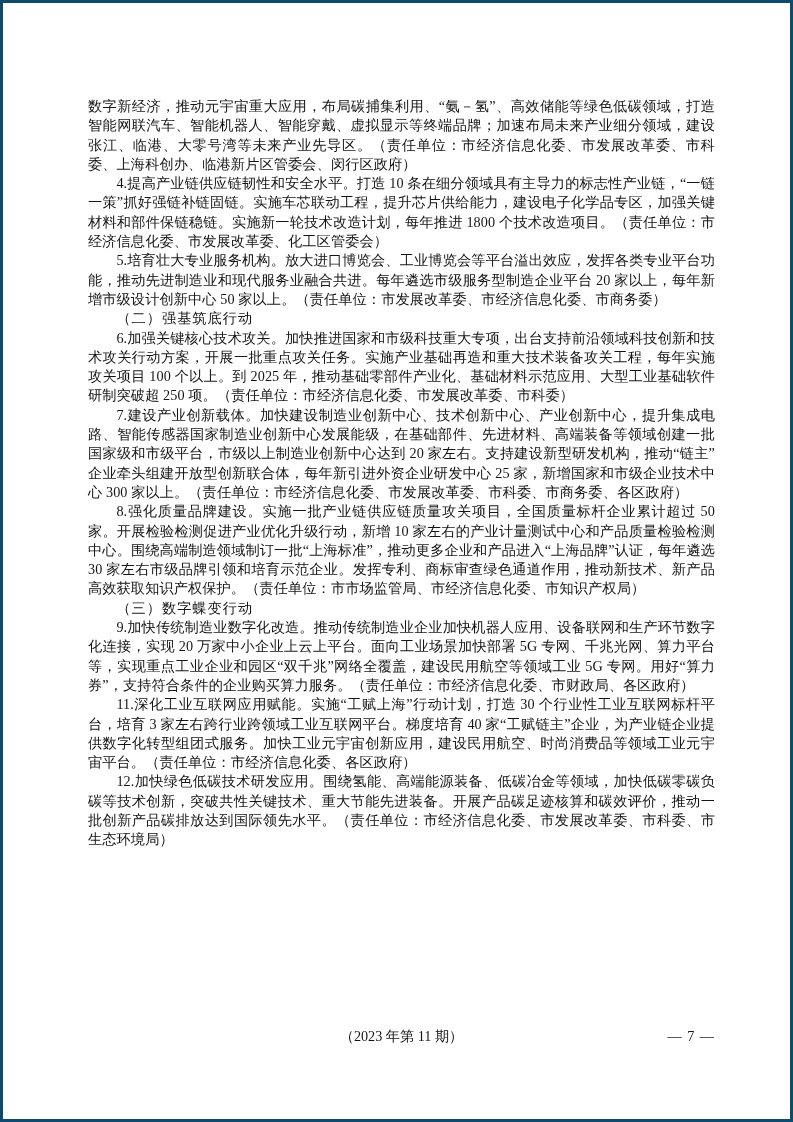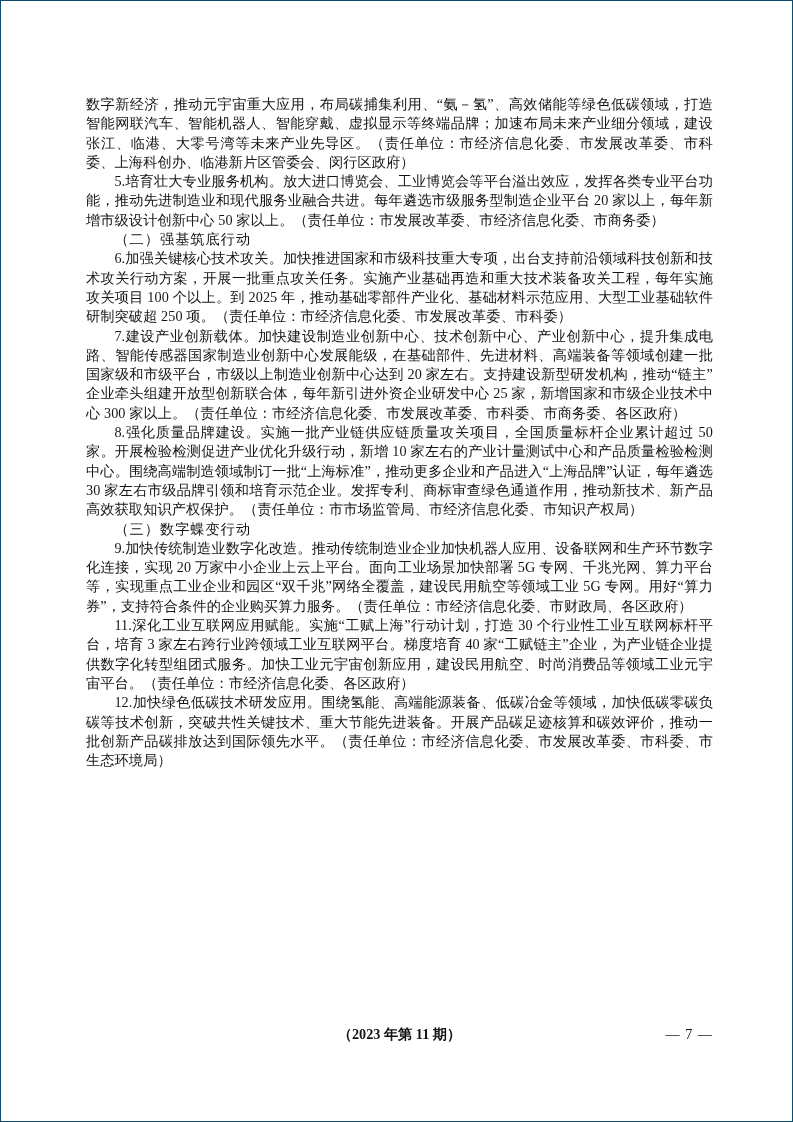--- a/index.html
+++ b/index.html
@@ -9,21 +9,21 @@
   }
   .page {
     position: relative;
     width: 793px;
     height: 1122px;
     background: #ffffff;
     overflow: hidden;
     font-family: "Liberation Serif", "DejaVu Serif", serif;
     color: #141414;
     box-sizing: border-box;
-    border: 1px solid #0c4a6e;
+    border: 3px solid #0c4a6e;
   }
   .content {
     position: absolute;
     left: 85px;
     top: 94px;
     width: 627px;
     font-size: 14.2px;
     line-height: 19.3px;
     text-align: justify;
     text-justify: inter-ideograph;
@@ -47,38 +47,38 @@
     width: 627px;
     height: 22px;
     font-size: 14.2px;
     line-height: 22px;
   }
   .footer .issue {
     position: absolute;
     left: 0;
     width: 100%;
     text-align: center;
-    font-weight: bold;
   }
   .footer .pageno {
     position: absolute;
     right: 0;
     top: 0;
     text-align: right;
     letter-spacing: 1px;
     background: #ffffff;
   }
 </style>
 </head>
 <body>
 
 <div class="page">
 
   <div class="content">
     <p class="noindent">数字新经济，推动元宇宙重大应用，布局碳捕集利用、“氨－氢”、高效储能等绿色低碳领域，打造智能网联汽车、智能机器人、智能穿戴、虚拟显示等终端品牌；加速布局未来产业细分领域，建设张江、临港、大零号湾等未来产业先导区。（责任单位：市经济信息化委、市发展改革委、市科委、上海科创办、临港新片区管委会、闵行区政府）</p>
+    <p>4.提高产业链供应链韧性和安全水平。打造 10 条在细分领域具有主导力的标志性产业链，“一链一策”抓好强链补链固链。实施车芯联动工程，提升芯片供给能力，建设电子化学品专区，加强关键材料和部件保链稳链。实施新一轮技术改造计划，每年推进 1800 个技术改造项目。（责任单位：市经济信息化委、市发展改革委、化工区管委会）</p>
     <p>5.培育壮大专业服务机构。放大进口博览会、工业博览会等平台溢出效应，发挥各类专业平台功能，推动先进制造业和现代服务业融合共进。每年遴选市级服务型制造企业平台 20 家以上，每年新增市级设计创新中心 50 家以上。（责任单位：市发展改革委、市经济信息化委、市商务委）</p>
     <p class="heading">（二）强基筑底行动</p>
     <p>6.加强关键核心技术攻关。加快推进国家和市级科技重大专项，出台支持前沿领域科技创新和技术攻关行动方案，开展一批重点攻关任务。实施产业基础再造和重大技术装备攻关工程，每年实施攻关项目 100 个以上。到 2025 年，推动基础零部件产业化、基础材料示范应用、大型工业基础软件研制突破超 250 项。（责任单位：市经济信息化委、市发展改革委、市科委）</p>
     <p>7.建设产业创新载体。加快建设制造业创新中心、技术创新中心、产业创新中心，提升集成电路、智能传感器国家制造业创新中心发展能级，在基础部件、先进材料、高端装备等领域创建一批国家级和市级平台，市级以上制造业创新中心达到 20 家左右。支持建设新型研发机构，推动“链主”企业牵头组建开放型创新联合体，每年新引进外资企业研发中心 25 家，新增国家和市级企业技术中心 300 家以上。（责任单位：市经济信息化委、市发展改革委、市科委、市商务委、各区政府）</p>
     <p>8.强化质量品牌建设。实施一批产业链供应链质量攻关项目，全国质量标杆企业累计超过 50 家。开展检验检测促进产业优化升级行动，新增 10 家左右的产业计量测试中心和产品质量检验检测中心。围绕高端制造领域制订一批“上海标准”，推动更多企业和产品进入“上海品牌”认证，每年遴选 30 家左右市级品牌引领和培育示范企业。发挥专利、商标审查绿色通道作用，推动新技术、新产品高效获取知识产权保护。（责任单位：市市场监管局、市经济信息化委、市知识产权局）</p>
     <p class="heading">（三）数字蝶变行动</p>
     <p>9.加快传统制造业数字化改造。推动传统制造业企业加快机器人应用、设备联网和生产环节数字化连接，实现 20 万家中小企业上云上平台。面向工业场景加快部署 5G 专网、千兆光网、算力平台等，实现重点工业企业和园区“双千兆”网络全覆盖，建设民用航空等领域工业 5G 专网。用好“算力券”，支持符合条件的企业购买算力服务。（责任单位：市经济信息化委、市财政局、各区政府）</p>
     <p>11.深化工业互联网应用赋能。实施“工赋上海”行动计划，打造 30 个行业性工业互联网标杆平台，培育 3 家左右跨行业跨领域工业互联网平台。梯度培育 40 家“工赋链主”企业，为产业链企业提供数字化转型组团式服务。加快工业元宇宙创新应用，建设民用航空、时尚消费品等领域工业元宇宙平台。（责任单位：市经济信息化委、各区政府）</p>
     <p>12.加快绿色低碳技术研发应用。围绕氢能、高端能源装备、低碳冶金等领域，加快低碳零碳负碳等技术创新，突破共性关键技术、重大节能先进装备。开展产品碳足迹核算和碳效评价，推动一批创新产品碳排放达到国际领先水平。（责任单位：市经济信息化委、市发展改革委、市科委、市生态环境局）</p>
   </div>

